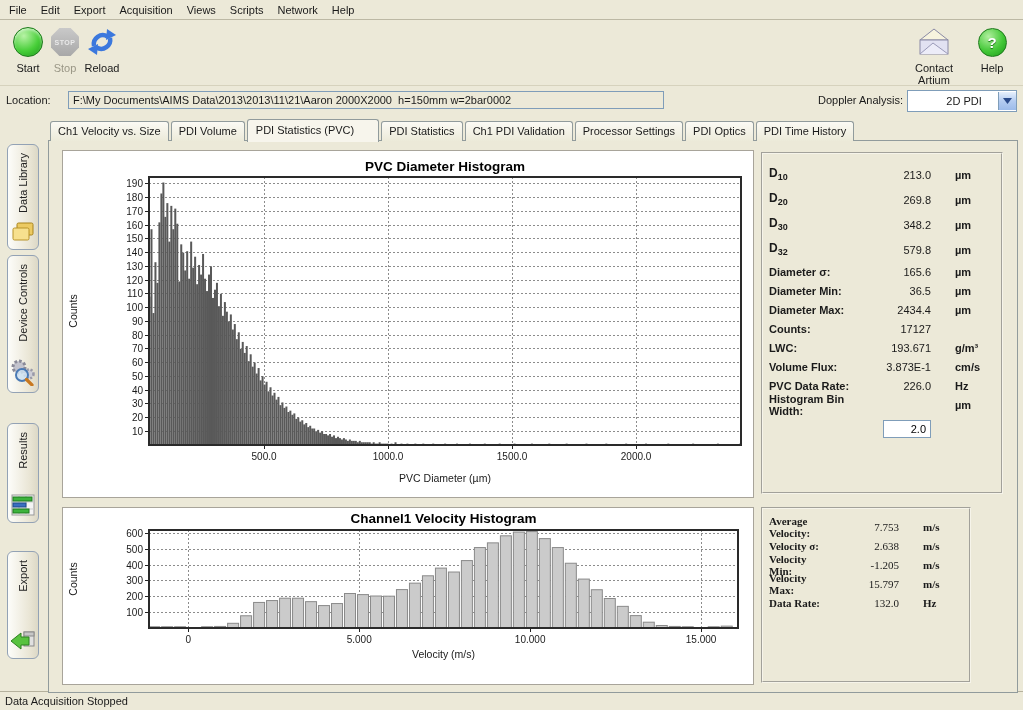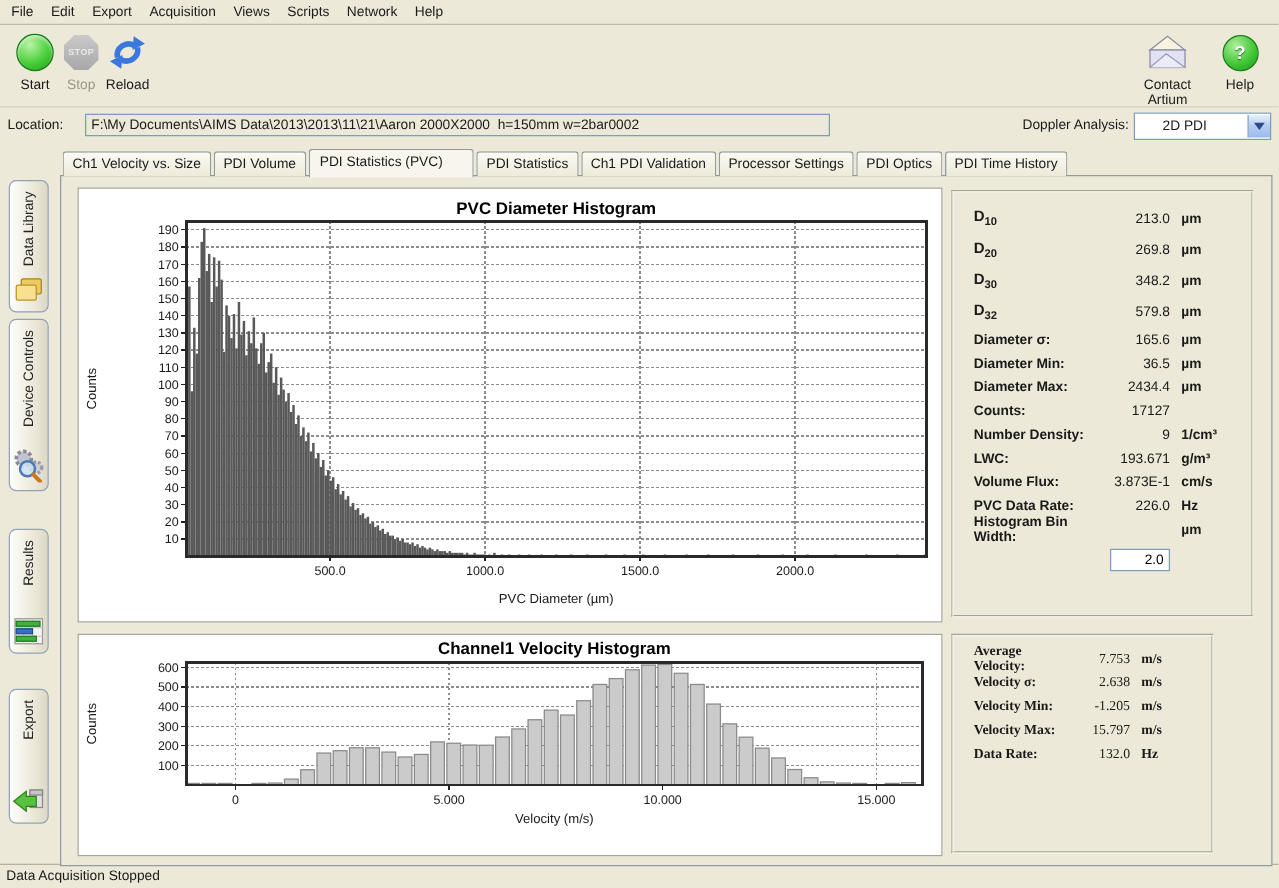--- a/index.html
+++ b/index.html
@@ -33,21 +33,21 @@
     color:#fff;font-weight:bold;font-size:15px;text-shadow:0 1px 1px #156b12;}
   
   .location-row{position:absolute;top:85px;left:0;right:0;height:28px;border-top:1px solid #d6d2bd;}
   .location-label{position:absolute;left:6px;top:8px;}
   .location-input{position:absolute;left:68px;top:5px;width:586px;height:14px;
     border:1px solid #7f9db9;background:#ece9d8;font:11px "Liberation Sans",sans-serif;
     padding:1px 4px;color:#1a1a1a;}
   .doppler-label{position:absolute;right:120px;top:8px;}
   .doppler-select{position:absolute;right:6px;top:4px;width:108px;height:20px;
     border:1px solid #7f9db9;background:#fff;display:flex;align-items:center;cursor:default;}
-  .doppler-value{flex:1;padding-left:22px;}
+  .doppler-value{flex:1;padding-left:22px;text-align:center;}
   .doppler-arrow-btn{width:17px;height:18px;margin:0;border-left:1px solid #7f9db9;
     background:linear-gradient(#e7f0fc,#b4ccf1 50%,#9cbbea);display:flex;align-items:center;justify-content:center;}
   .doppler-arrow-btn svg{display:block;}
   
   .side-btn{position:absolute;left:7px;width:32px;border:1px solid #93a2b5;border-radius:6px;
     background:linear-gradient(90deg,#fdfdfa,#eae6d6 70%,#dcd8c6);
     display:flex;flex-direction:column;align-items:center;justify-content:space-between;
     padding:8px 0 6px 0;box-sizing:border-box;cursor:default;}
   .side-btn .vlabel{writing-mode:vertical-rl;transform:rotate(180deg);font-size:11px;color:#222;}
   .side-btn .side-icon{margin-top:6px;}
@@ -59,21 +59,21 @@
   
   .main-panel{position:absolute;left:48px;top:140px;width:968px;height:551px;
     border:1px solid #919b9c;background:#ece9d8;z-index:2;}
   .chart-panel{position:absolute;background:#fff;border:1px solid #a8a49a;}
   #chart-top{left:13px;top:9px;width:690px;height:346px;}
   #chart-bottom{left:13px;top:366px;width:690px;height:176px;}
   .stats-panel{position:absolute;border:2px groove #f6f4ea;background:#ece9d8;box-sizing:border-box;
     padding-top:8px;}
   #stats-diameter{left:712px;top:11px;width:242px;height:342px;}
   #stats-velocity{left:712px;top:366px;width:210px;height:176px;font-family:Liberation Serif, serif;}
-  .stat-row{display:flex;align-items:center;padding:0 16px;height:19px;}
+  .stat-row{display:flex;align-items:center;padding:0 6px;height:19px;gap:15px;}
   .stat-row.dsub{height:25px;}
   .stat-label{flex:1;font-weight:bold;}
   .dsub .stat-label{font-size:12px;}
   .stat-label sub{font-size:9px;font-weight:bold;}
   .stat-value{width:58px;text-align:right;}
   .stat-unit{width:40px;margin-left:9px;font-weight:bold;}
   .stat-input{width:48px;box-sizing:border-box;text-align:right;border:1px solid #7f9db9;
     background:#fff;font:11px "Liberation Sans",sans-serif;padding:2px 4px;margin-top:48px;}
   
   .statusbar{position:absolute;left:0;right:0;bottom:0;height:18px;border-top:1px solid #b5b19d;
@@ -542,25 +542,20 @@
         <span class="stat-label">Diameter Max:</span>
         <span class="stat-value">2434.4</span>
         <span class="stat-unit">µm</span>
       </div>
       <div class="stat-row">
         <span class="stat-label">Counts:</span>
         <span class="stat-value">17127</span>
         <span class="stat-unit"></span>
       </div>
       <div class="stat-row">
-        <span class="stat-label">Number Density:</span>
-        <span class="stat-value">9</span>
-        <span class="stat-unit">1/cm³</span>
-      </div>
-      <div class="stat-row">
         <span class="stat-label">LWC:</span>
         <span class="stat-value">193.671</span>
         <span class="stat-unit">g/m³</span>
       </div>
       <div class="stat-row">
         <span class="stat-label">Volume Flux:</span>
         <span class="stat-value">3.873E-1</span>
         <span class="stat-unit">cm/s</span>
       </div>
       <div class="stat-row">

